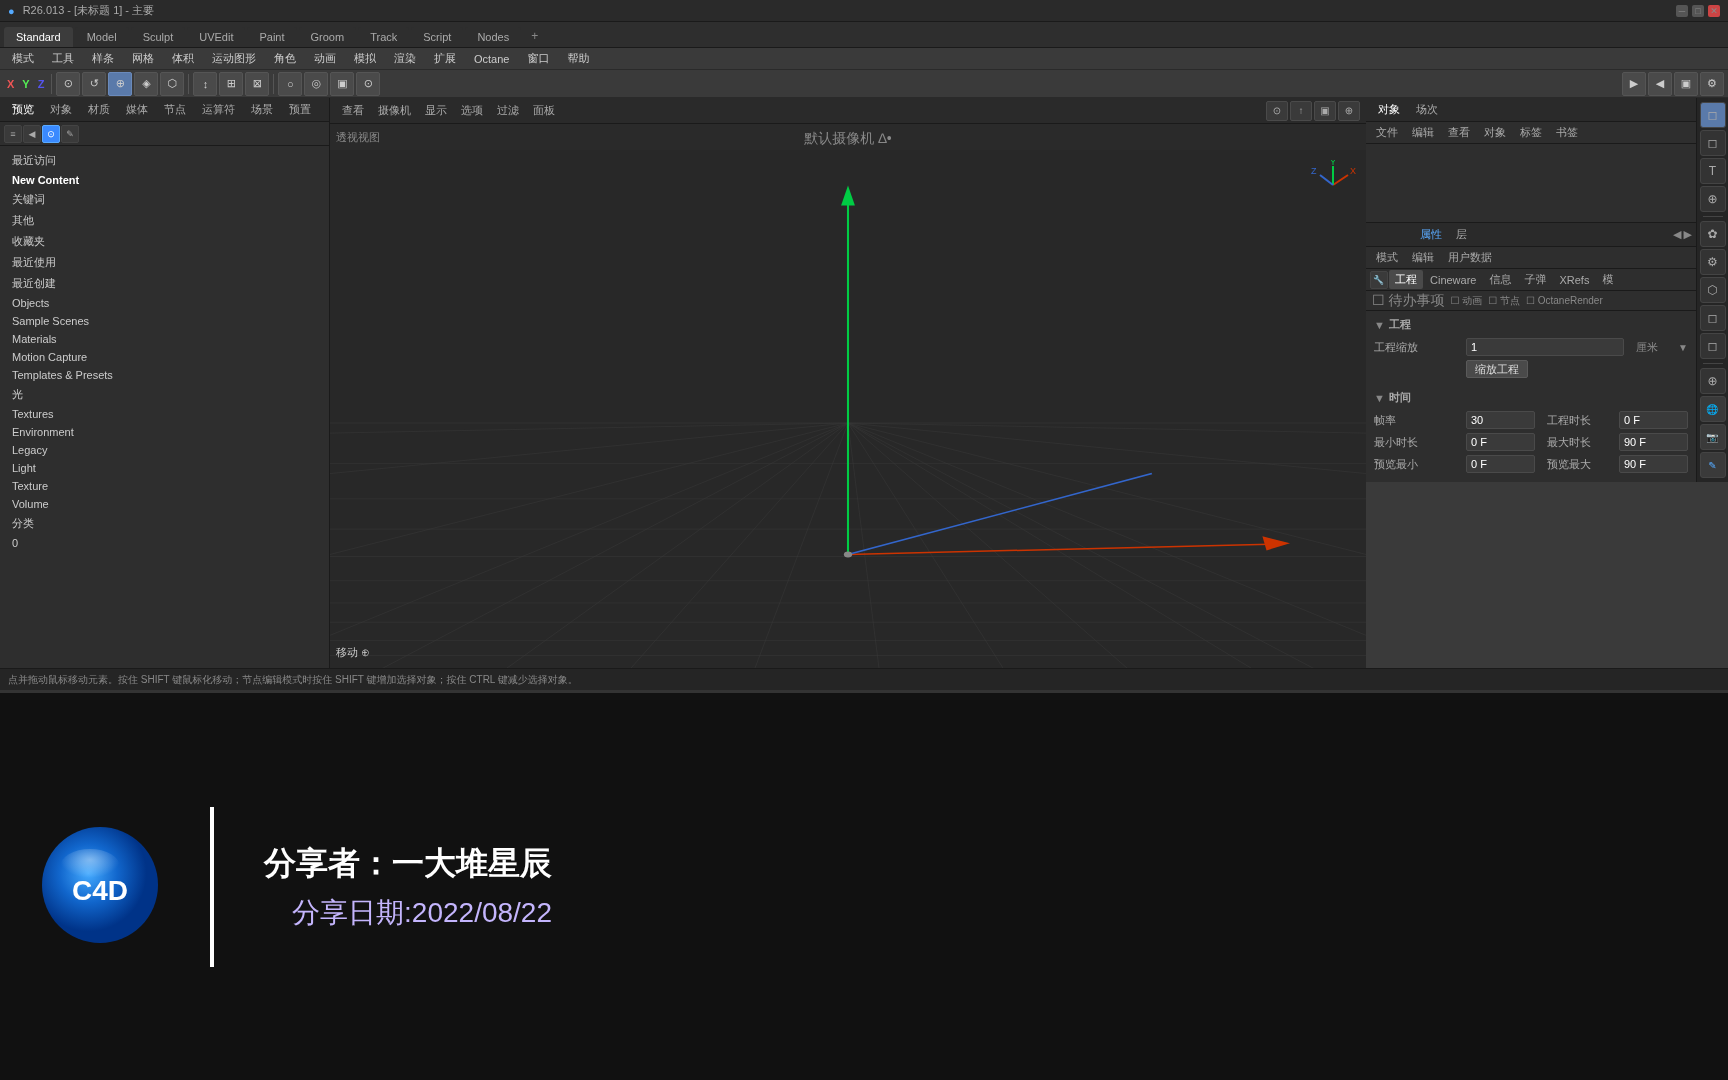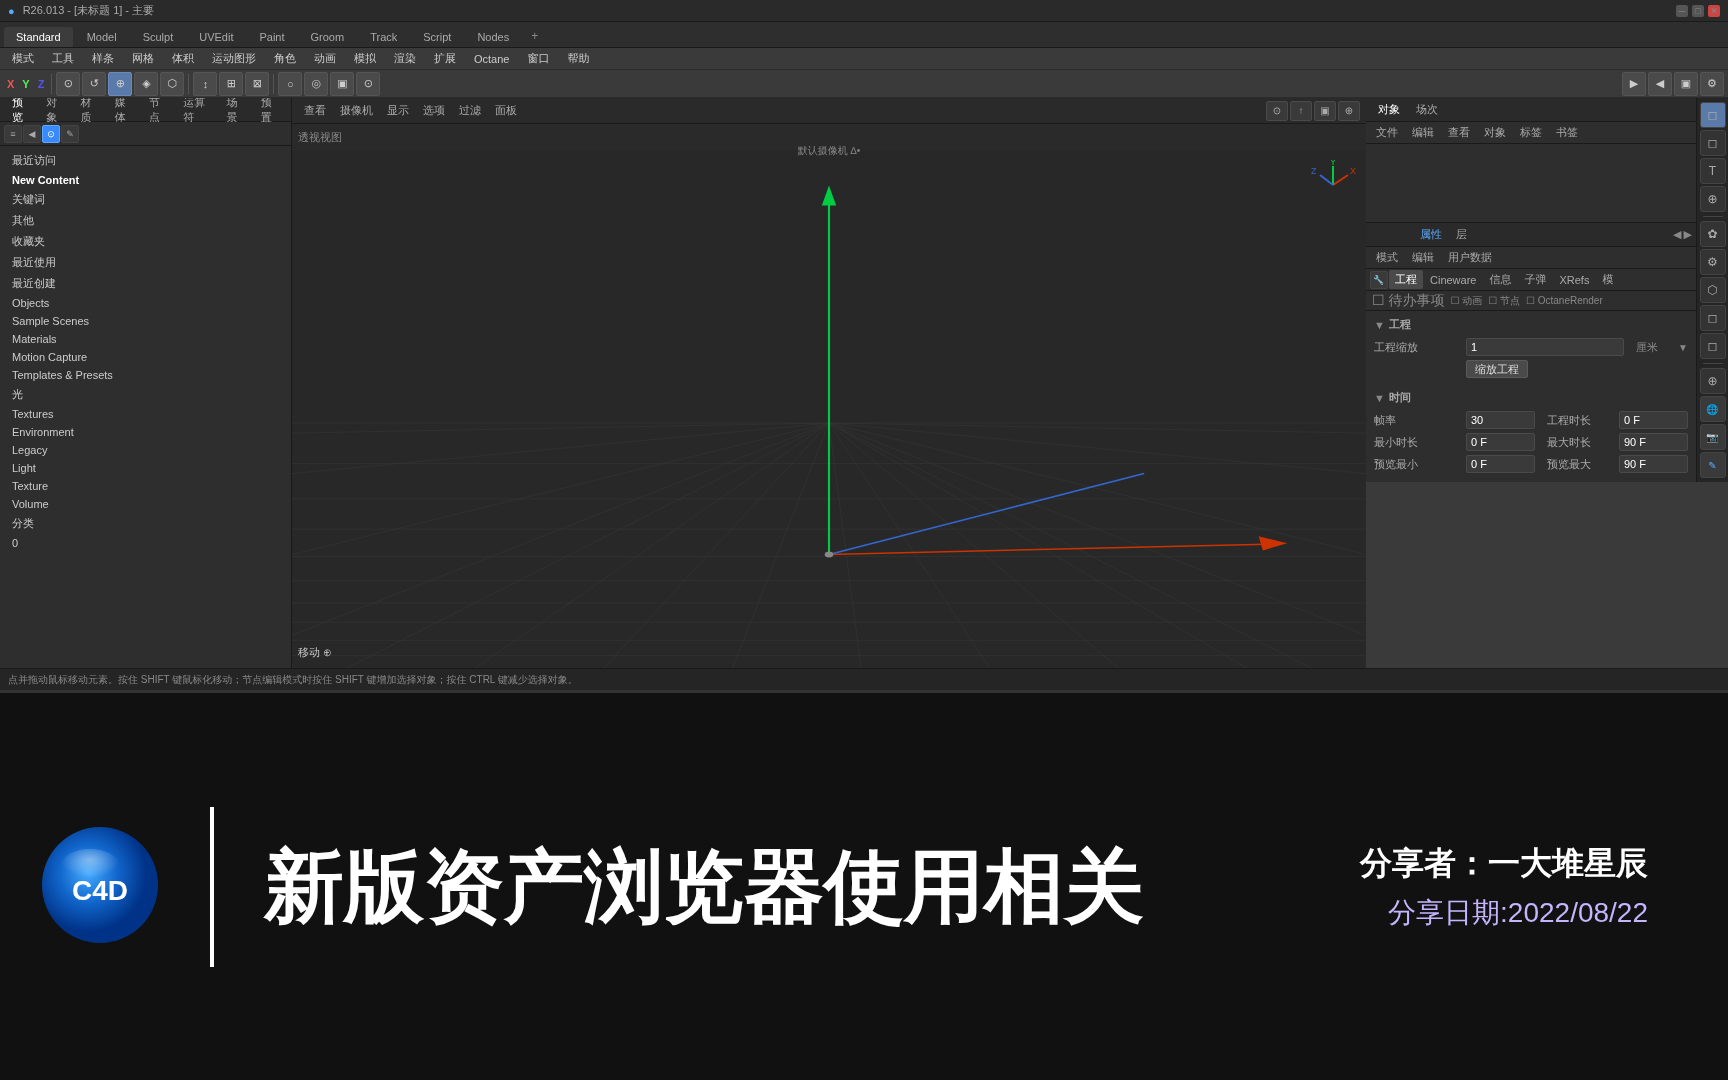--- a/index.html
+++ b/index.html
@@ -83,21 +83,21 @@
     }
     .toolbar-btn.active { background: #5a7aaa; border-color: #6a8abb; }
     .toolbar-sep { width: 1px; height: 20px; background: #555; margin: 0 2px; }
     .xyz-label { color: #ccc; font-size: 11px; padding: 0 3px; font-weight: bold; }
     .xyz-label.x { color: #e55; }
     .xyz-label.y { color: #5e5; }
     .xyz-label.z { color: #55e; }
 
     
     #left-panel {
-      width: 292px;
+      width: 330px;
       background: #2e2e2e;
       border-right: 1px solid #1a1a1a;
       display: flex;
       flex-direction: column;
     }
     #asset-toolbar {
       height: 26px;
       background: #2e2e2e;
       display: flex;
       align-items: center;
@@ -523,21 +523,21 @@
           <div style="width:22px;height:20px;background:#3a3a3a;border:1px solid #4a4a4a;border-radius:2px;display:flex;align-items:center;justify-content:center;font-size:10px;color:#aaa;cursor:pointer;">⊙</div>
           <div style="width:22px;height:20px;background:#3a3a3a;border:1px solid #4a4a4a;border-radius:2px;display:flex;align-items:center;justify-content:center;font-size:10px;color:#aaa;cursor:pointer;">↑</div>
           <div style="width:22px;height:20px;background:#3a3a3a;border:1px solid #4a4a4a;border-radius:2px;display:flex;align-items:center;justify-content:center;font-size:10px;color:#aaa;cursor:pointer;">▣</div>
           <div style="width:22px;height:20px;background:#3a3a3a;border:1px solid #4a4a4a;border-radius:2px;display:flex;align-items:center;justify-content:center;font-size:10px;color:#aaa;cursor:pointer;">⊕</div>
         </div>
       </div>
 
       <div id="center-viewport" style="flex:1; position:relative; background:#2a2a2a; overflow:hidden;">
 
         <div id="viewport-label" style="position:absolute;top:6px;left:6px;font-size:11px;color:#888;z-index:2;">透视视图</div>
-        <div id="camera-label" style="position:absolute;top:20px;left:50%;transform:translateX(-50%);font-size:10px;color:#888;z-index:2;">默认摄像机 ∆•</div>
+        <div id="camera-label" style="position:absolute;top:6px;left:50%;transform:translateX(-50%);font-size:14px;color:#888;z-index:2;">默认摄像机 ∆•</div>
 
         <svg id="grid-svg" style="position:absolute;top:26px;left:0;right:0;bottom:0;width:100%;height:100%;" viewBox="0 0 750 540" preserveAspectRatio="none">
 
           <rect width="750" height="540" fill="#282828"></rect>
 
           <g stroke="#3a3a3a" stroke-width="0.5" opacity="0.8">
             <line x1="0" y1="270" x2="750" y2="270"></line>
             <line x1="0" y1="310" x2="750" y2="310"></line>
             <line x1="0" y1="345" x2="750" y2="345"></line>
             <line x1="0" y1="375" x2="750" y2="375"></line>
@@ -751,23 +751,20 @@
           </radialGradient>
         </defs>
         <circle cx="60" cy="60" r="58" fill="url(#g1)"></circle>
         <ellipse cx="50" cy="42" rx="30" ry="18" fill="url(#g2)" opacity="0.5"></ellipse>
         <text x="60" y="75" text-anchor="middle" fill="#fff" font-size="28" font-weight="900" font-family="Arial">C4D</text>
       </svg>
     </div>
 
     <div id="banner-divider" style="width:4px;height:160px;background:#fff;margin:0 50px;flex-shrink:0;"></div>
 
-    <div id="banner-text" style="flex:1;">
-      <div id="banner-title" style="font-size:80px;font-weight:900;color:#fff;line-height:1;white-space:nowrap;">新版资产浏览器使用相关</div>
-    </div>
 
     <div id="banner-right" style="text-align:right;margin-right:80px;flex-shrink:0;">
       <div id="banner-sharer" style="font-size:32px;color:#fff;font-weight:bold;">分享者：一大堆星辰</div>
       <div id="banner-date" style="font-size:28px;color:#c4b5fd;margin-top:8px;">分享日期:2022/08/22</div>
     </div>
   </div>
 
 </div>
 
 </body></html>

